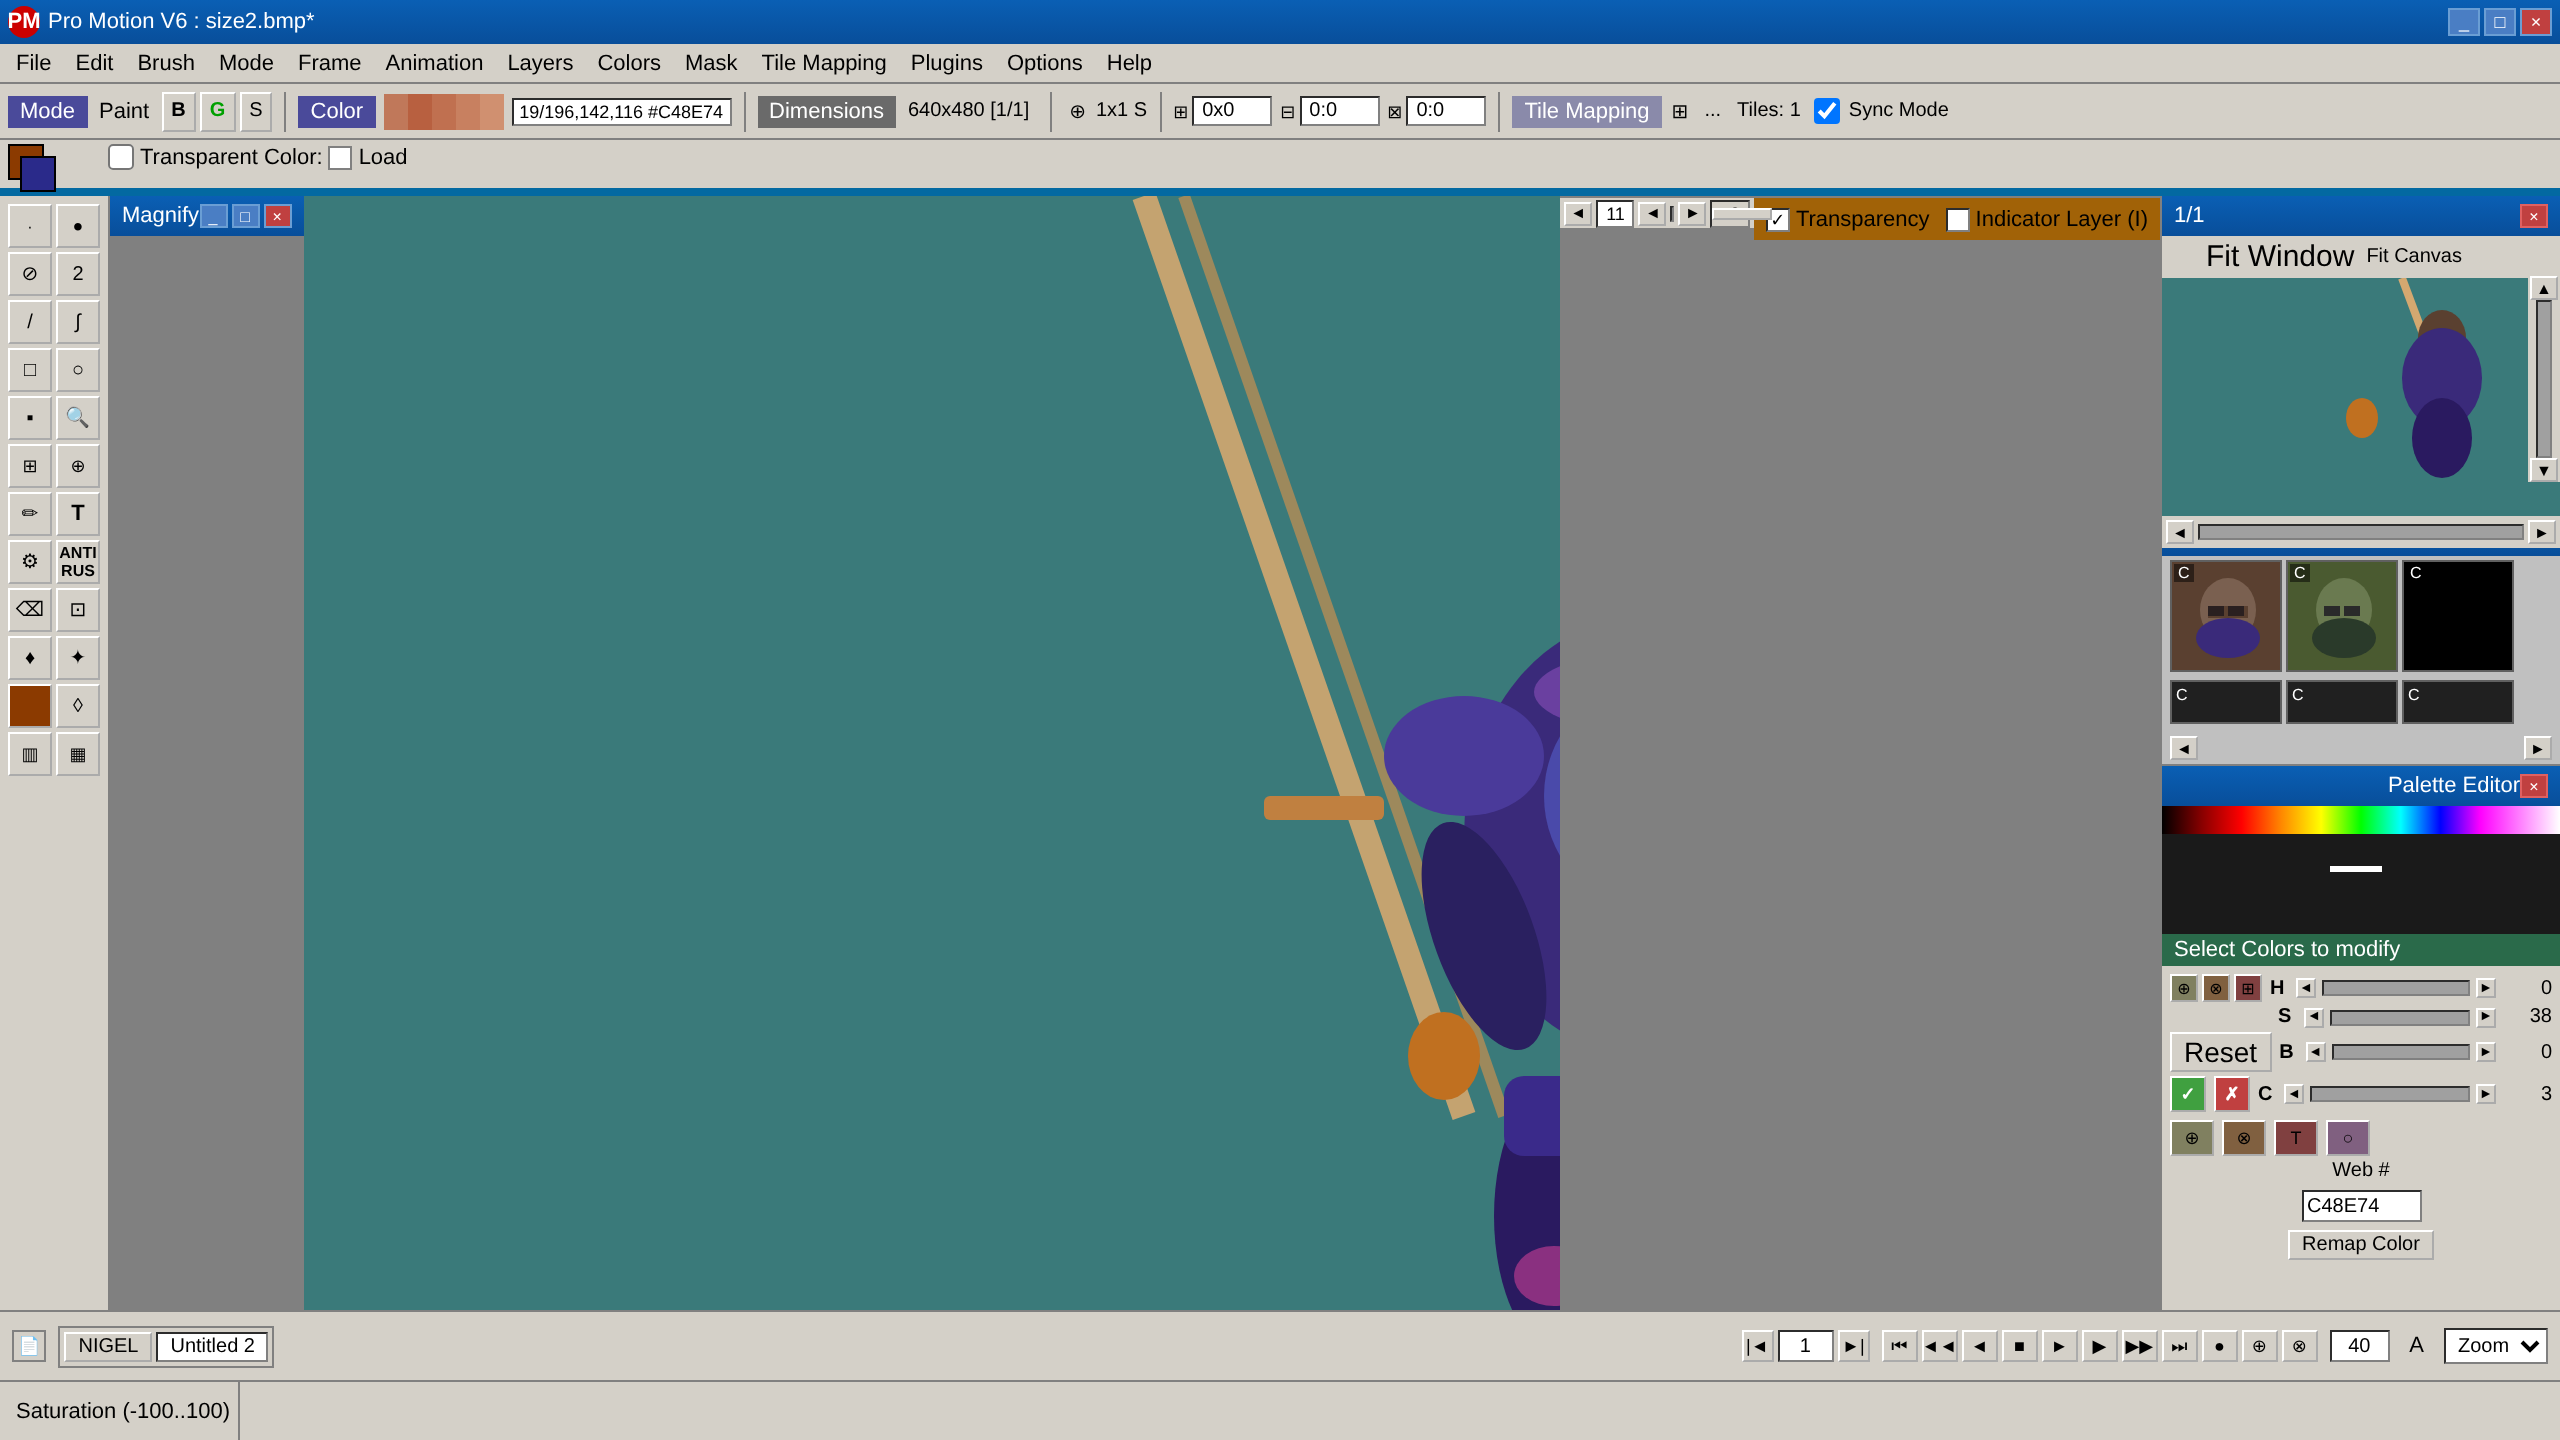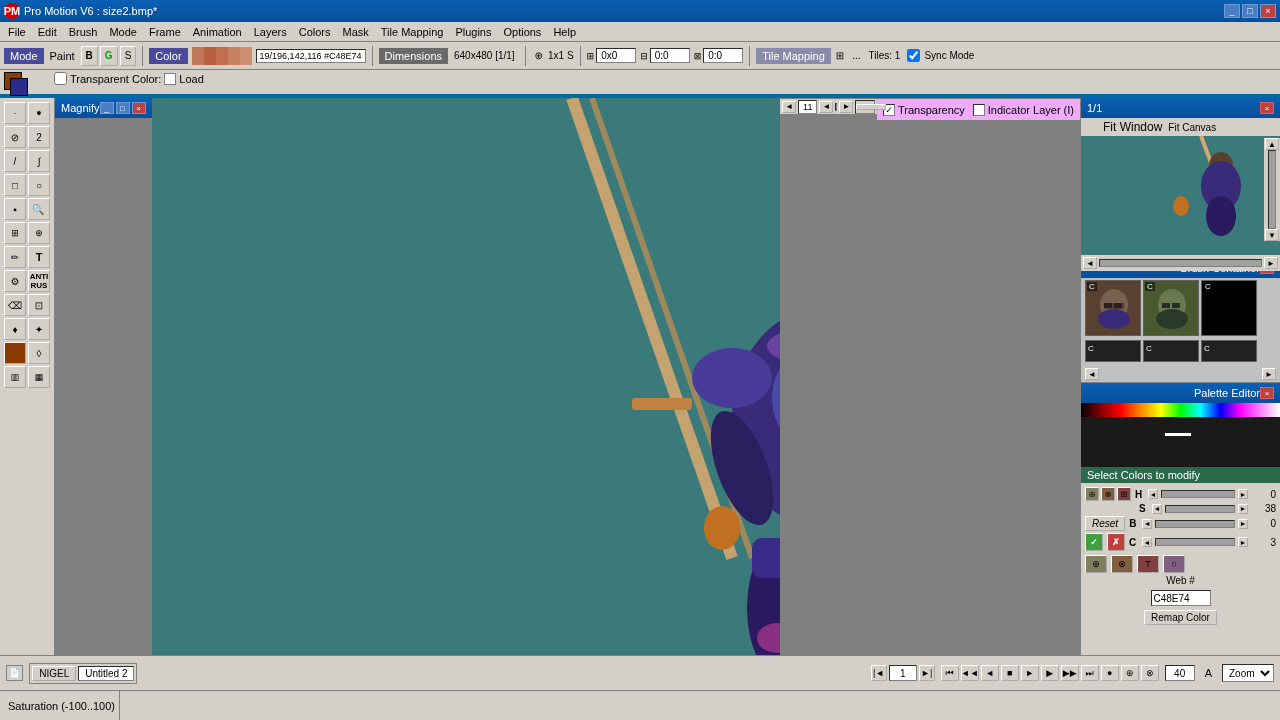--- a/index.html
+++ b/index.html
@@ -127,21 +127,21 @@
       align-items: center;
       padding: 0 2px;
       gap: 2px;
       border-top: 1px solid #808080;
     }
     .scrollbar-btn { width: 14px; height: 12px; background: #d4d0c8; border: 1px outset #ffffff; display: flex; align-items: center; justify-content: center; font-size: 8px; cursor: pointer; }
     .scrollbar-track { flex: 1; height: 8px; background: #a0a0a0; border: 1px inset #808080; position: relative; }
     .scrollbar-thumb { width: 30px; height: 100%; background: #d4d0c8; border: 1px outset #ffffff; position: absolute; left: 20px; }
     .canvas-status {
       height: 22px;
-      background: #f0abfc;
+      background: #a16207;
       display: flex;
       align-items: center;
       padding: 0 6px;
       gap: 8px;
       border-top: 1px solid #808080;
     }
     .canvas-status-item { display: flex; align-items: center; gap: 3px; }
 
     
     .right-panel {
@@ -530,21 +530,21 @@
   </div>
 
   <div class="right-panel">
 
     <div class="mini-preview">
       <div class="mini-preview-title">
         <span>1/1</span>
         <button class="panel-close-btn">×</button>
       </div>
       <div style="display:flex; align-items:center; padding:2px 6px; background:#d4d0c8; gap:6px;">
-        <span style="cursor:pointer; font-size:12px;padding-left:16px;">Fit Window</span>
+        <span style="cursor:pointer; font-size:15px;padding-left:16px;">Fit Window</span>
         <span style="cursor:pointer; font-size:10px;">Fit Canvas</span>
       </div>
       <div class="preview-canvas">
         <svg width="100%" height="100%" xmlns="http://www.w3.org/2000/svg">
           <rect width="100%" height="100%" fill="#3a7a7a"></rect>
 
           <line x1="120" y1="0" x2="150" y2="80" stroke="#d4a870" stroke-width="4"></line>
           <ellipse cx="140" cy="30" rx="12" ry="14" fill="#5a4030"></ellipse>
           <ellipse cx="140" cy="50" rx="20" ry="25" fill="#3a2a7a"></ellipse>
           <ellipse cx="140" cy="80" rx="15" ry="20" fill="#2a1a60"></ellipse>
@@ -655,21 +655,21 @@
           <div class="pal-slider-row">
             <span class="pal-slider-label">S</span>
             <div class="pal-arrow">◄</div>
             <div class="pal-track"></div>
             <div class="pal-arrow">►</div>
             <span class="pal-val">38</span>
           </div>
         </div>
 
         <div class="palette-row">
-          <span class="reset-btn" style="font-size:10px;font-style:italic;">Reset</span>
+          <span class="reset-btn" style="font-size:14px;">Reset</span>
           <div class="pal-slider-row">
             <span class="pal-slider-label">B</span>
             <div class="pal-arrow">◄</div>
             <div class="pal-track"></div>
             <div class="pal-arrow">►</div>
             <span class="pal-val">0</span>
           </div>
         </div>
 
         <div class="palette-row">

